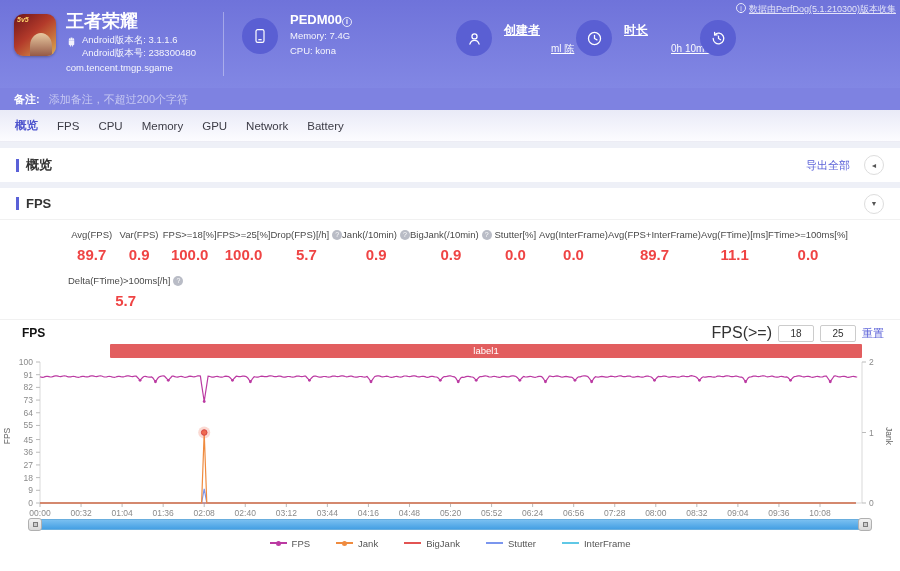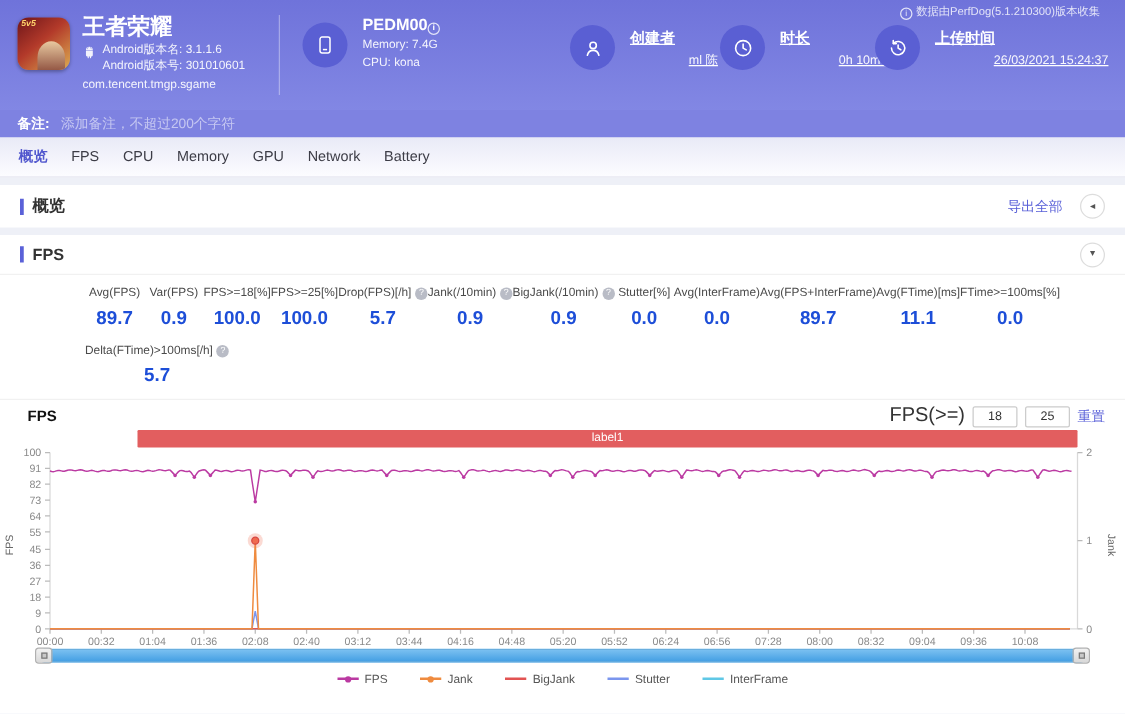--- a/index.html
+++ b/index.html
@@ -25,21 +25,21 @@
   .device-block .circle-icon{margin-top:6px;}
   .device-meta{margin-left:12px;}
   .device-model{font-size:13px;font-weight:bold;line-height:16px;}
   .device-line{font-size:9.5px;line-height:15px;color:rgba(255,255,255,.92);}
   .creator-block{left:456px;top:20px;}
   .duration-block{left:576px;top:20px;}
   .upload-block{left:700px;top:20px;}
   .kv{margin-left:12px;margin-top:2px;text-decoration:underline;}
   .kv .k{font-size:12px;font-weight:bold;line-height:16px;}
   .kv .v{font-size:10px;line-height:16px;margin-top:3px;color:rgba(255,255,255,.95);margin-left:47px;}
-  .collect-note{position:absolute;right:20px;top:3px;font-size:9px;color:rgba(255,255,255,.8);display:flex;align-items:flex-end;}
+  .collect-note{position:absolute;right:4px;top:3px;font-size:9px;color:rgba(255,255,255,.8);display:flex;align-items:flex-start;text-decoration:underline;}
   .info-icon-w{display:inline-flex;width:10px;height:10px;border:1px solid rgba(255,255,255,.8);border-radius:50%;
     align-items:center;justify-content:center;font-size:7px;margin-right:3px;flex:none;}
   .info-icon{display:inline-flex;width:10px;height:10px;background:#b9bcc6;color:#fff;border-radius:50%;
     align-items:center;justify-content:center;font-size:7px;margin-left:3px;vertical-align:1px;flex:none;}
   
   .note-bar{height:22px;background:#7e82e1;line-height:22px;padding-left:14px;font-size:11px;}
   .note-label{color:#fff;font-weight:bold;}
   .note-placeholder{color:rgba(255,255,255,.55);margin-left:6px;}
   
   .tab-bar{height:32px;background:linear-gradient(180deg,#e9eaf7,#fcfcff);display:flex;align-items:center;padding-left:14px;border-bottom:1px solid #ececf4;}
@@ -52,21 +52,21 @@
   .spacer{flex:1;}
   .link{font-size:11px;color:#5a61d8;cursor:pointer;}
   .circle-btn{width:20px;height:20px;border:1px solid #ddd;border-radius:50%;display:flex;align-items:center;justify-content:center;
     font-size:7px;color:#555;margin-left:14px;cursor:pointer;background:#fff;}
   .fps-card{margin-top:6px;background:#fff;height:383px;position:relative;}
   .fps-title-row{height:32px;display:flex;align-items:center;padding:0 16px;border-bottom:1px solid #f1f1f1;}
   
   .metrics-grid{display:grid;grid-template-columns:repeat(12,1fr);padding:9px 52px 0 68px;}
   .metric-cell{text-align:center;}
   .metric-label{font-size:9.5px;color:#4a4a4a;white-space:nowrap;text-align:center;}
-  .metric-value{font-size:15px;font-weight:bold;color:#1d4ed8;margin-top:6px;}
+  .metric-value{font-size:15px;font-weight:bold;color:#ef4444;margin-top:6px;}
   .metrics-grid.row2{padding-top:12px;}
   
   .chart-block{margin-top:10px;border-top:1px solid #f1f1f1;position:relative;padding-top:6px;}
   .chart-title{font-size:12px;font-weight:bold;color:#111;margin-left:22px;}
   .chart-controls{position:absolute;right:16px;top:4px;display:flex;align-items:center;}
   .threshold-label{font-size:16px;color:#333;margin-right:6px;}
   .threshold-input{width:36px;height:17px;border:1px solid #ccc;border-radius:2px;font-size:10px;text-align:center;color:#333;margin-right:6px;
     font-family:"Liberation Sans",sans-serif;}
   .region-bar{margin:4px 38px 0 110px;height:14px;background:#e25e5f;color:#fff;font-size:9.5px;text-align:center;line-height:14px;border-radius:1px;}
   #fps-svg{display:block;}
@@ -95,21 +95,21 @@
       <span class="face"></span>
     </div>
     <div class="app-meta">
       <div class="app-title">王者荣耀</div>
       <div class="ver-row">
         <svg class="android-icon" viewBox="0 0 24 24">
           <path fill="rgba(255,255,255,.9)" d="M6 10h12v8a2 2 0 0 1-2 2h-1v3h-2v-3h-2v3H9v-3H8a2 2 0 0 1-2-2zM6 9a6 6 0 0 1 12 0zm3.5-3.2 1-1.8-.8-.4-1 1.8zm5 0 .8-.4-1-1.8-.8.4zM9 7.2a.8.8 0 1 0 0-1.6.8.8 0 0 0 0 1.6zm6 0a.8.8 0 1 0 0-1.6.8.8 0 0 0 0 1.6z"></path>
         </svg>
         <div class="ver-lines">
           <div>Android版本名: 3.1.1.6</div>
-          <div>Android版本号: 301010601</div>
+          <div>Android版本号: 238300480</div>
         </div>
       </div>
       <div class="pkg">com.tencent.tmgp.sgame</div>
     </div>
   </div>
 
   <div class="hdivider"></div>
 
   <div class="hblock device-block">
     <div class="circle-icon">
@@ -151,24 +151,20 @@
     </div>
   </div>
 
   <div class="hblock upload-block">
     <div class="circle-icon">
       <svg width="17" height="17" viewBox="0 0 24 24">
           <path d="M4.5 12a7.5 7.5 0 1 0 2.2-5.3" fill="none" stroke="#fff" stroke-width="1.8" stroke-linecap="round"></path>
           <path d="M6.5 3.5v3.4h3.4" fill="none" stroke="#fff" stroke-width="1.8" stroke-linecap="round" stroke-linejoin="round"></path>
           <path d="M12 8.5V12l3 1.8" fill="none" stroke="#fff" stroke-width="1.8" stroke-linecap="round"></path>
         </svg>
-    </div>
-    <div class="kv">
-      <div class="k">上传时间</div>
-      <div class="v">26/03/2021 15:24:37</div>
     </div>
   </div>
 
   <div class="collect-note">
     <span class="info-icon-w">i</span>
     <span>数据由PerfDog(5.1.210300)版本收集</span>
   </div>
 </div>
 
 <div class="note-bar">

